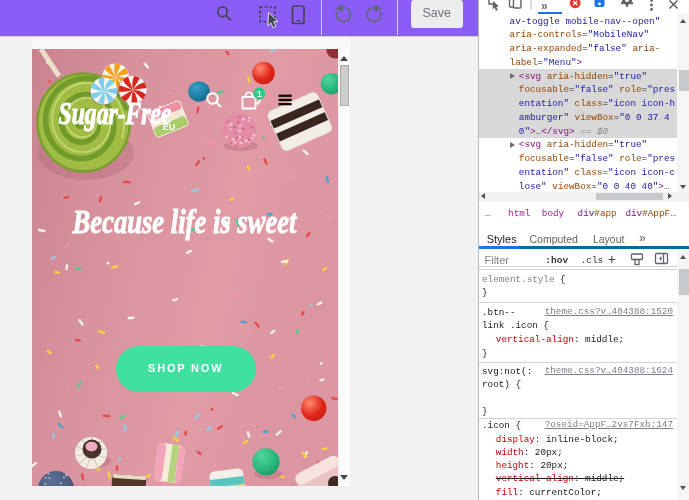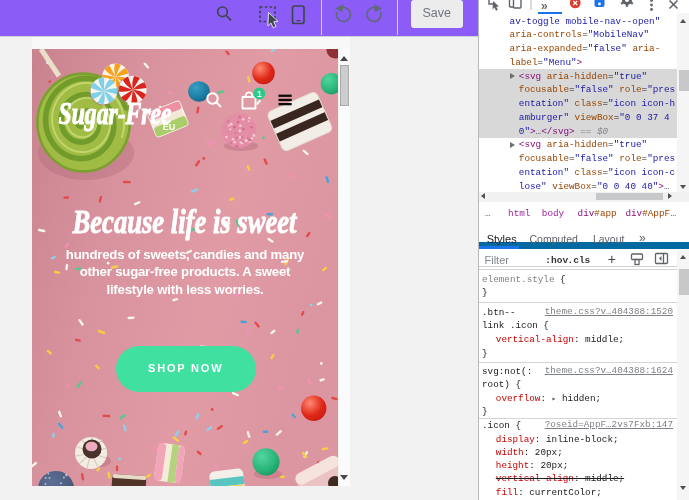--- a/index.html
+++ b/index.html
@@ -28,21 +28,21 @@
 .exp{position:absolute;width:0;height:0;border-top:3.8px solid transparent;border-bottom:3.8px solid transparent;border-left:5.5px solid #6e6e6e}
 #tvs{position:absolute;left:198.5px;top:13px;width:13px;height:178.5px;background:#f5f5f5}
 #tvthumb{position:absolute;left:1.5px;top:57px;width:10px;height:21px;background:#c6c8ca}
 .sarr{position:absolute;left:2.7px;width:0;height:0;border-left:3.8px solid transparent;border-right:3.8px solid transparent}
 #ths{position:absolute;left:0;top:191.5px;width:198.5px;height:10px;background:#f1f1f1}
 #thsthumb{position:absolute;left:117px;top:1.5px;width:67px;height:7px;background:#c6c8ca}
 .harr{position:absolute;top:1.7px;width:0;height:0;border-top:3.4px solid transparent;border-bottom:3.4px solid transparent}
 #tcorner{position:absolute;left:198.5px;top:191.5px;width:13px;height:10px;background:#f1f1f1}
 #crumbs{position:absolute;left:0;top:201.5px;width:211.5px;height:25px;background:#fff}
 .crumb{position:absolute;top:6px}
-#tabs{position:absolute;left:0;top:226.5px;width:211.5px;height:22.5px;background:#fff;border-bottom:7px solid #0369a1;font-size:10.5px;color:#5f6368}
+#tabs{position:absolute;left:0;top:226.5px;width:211.5px;height:22.5px;background:#fff;border-bottom:3px solid #0369a1;font-size:10.5px;color:#5f6368}
 .tab{position:absolute;top:6px}
 #tabund{position:absolute;left:0px;top:19.5px;width:40.5px;height:3px;background:#1a73e8}
 #filter{position:absolute;left:0;top:249.5px;width:211.5px;height:17px;background:#fff;border-bottom:1px solid #d0d0d0}
 #filter .ph{position:absolute;left:6px;top:4px;color:#80868b;font-size:11px}
 #filter .it{position:absolute;top:5px;color:#333;font-size:9.5px;font-family:"Liberation Mono",monospace}
 .sln{position:absolute;height:13.4px;line-height:13.4px;white-space:pre;color:#202124}
 .slnk{position:absolute;right:16px;color:#7e8186;text-decoration:underline}
 .sep{position:absolute;left:0;width:198.5px;height:1px;background:#d4d4d4}
 .strike{text-decoration:line-through}
 .tri{color:#5f6368;font-size:8px}
@@ -392,21 +392,20 @@
  <rect x="80" y="426" width="34" height="16" rx="2" fill="#513528"></rect>
  <rect x="80" y="426" width="34" height="4" rx="2" fill="#e8dcc8"></rect>
 </g>
 <g transform="rotate(-28 290 430)">
  <rect x="266" y="414" width="48" height="34" rx="8" fill="#ecc3c4"></rect>
  <rect x="266" y="414" width="48" height="12" rx="6" fill="#f6e3de"></rect>
 </g>
 <circle cx="303" cy="434" r="7" fill="#3f2b21"></circle>
 </svg>
 
-  <div class="para">hundreds of sweets, candies and many<br>other sugar-free products. A sweet<br>lifestyle with less worries.</div>
   <div class="shopbtn">SHOP NOW</div>
  </div>
  <div id="pscroll">
    <div class="parr" style="top:6.5px;border-bottom:5px solid #474747"></div>
    <div class="parr" style="top:426px;border-top:5px solid #474747"></div>
    <div id="pthumb"></div>
  </div>
 
  <div id="devtools">
   <svg width="211" height="14" viewBox="0 0 211 14" style="position:absolute;top:0;left:0">
@@ -474,21 +473,21 @@
   <div id="tabs">
     <div class="tab" style="left:8.2px;color:#202124;font-size:11px">Styles</div>
     <div class="tab" style="left:51px">Computed</div>
     <div class="tab" style="left:114.4px">Layout</div>
     <div class="tab" style="left:160.4px;font-size:12px;top:4px">»</div>
     <div id="tabund"></div>
   </div>
   <div id="filter">
     <div class="ph">Filter</div>
     <div class="it" style="left:66.8px;font-weight:bold">:hov</div>
-    <div class="it" style="left:89px;font-weight:bold">.cls</div>
+    <div class="it" style="left:102px;font-weight:normal">.cls</div>
     <div class="it" style="left:129.2px;font-size:14px;top:1px;color:#444;font-family:'Liberation Sans'">+</div>
     <svg width="211" height="19" viewBox="0 0 211 19" style="position:absolute;left:0;top:0">
       <g stroke="#5f6368" stroke-width="1.3" fill="none">
         <rect x="152.5" y="4" width="11" height="5.5" rx="1"></rect>
         <rect x="156" y="9.5" width="4" height="5"></rect>
         <rect x="176.5" y="3.5" width="12" height="10" rx="1"></rect>
         <line x1="184.5" y1="4" x2="184.5" y2="13"></line>
       </g>
       <path d="M182.5,6 l-2.5,2.5 2.5,2.5 Z" fill="#5f6368"></path>
     </svg>
@@ -496,21 +495,20 @@
   <div class="sln" style="top:273px;left:3.5px"><g2>element.style</g2> {</div>
       <div class="sln" style="top:286.3px;left:3.5px">}</div>
       <div class="sln" style="top:305.9px;left:3.5px">.btn--</div>
       <div class="slnk" style="top:305.9px">theme.css?v…404388:1520</div>
       <div class="sln" style="top:319.3px;left:3.5px">link .icon {</div>
       <div class="sln" style="top:333.1px;left:17.3px"><p>vertical-align</p>: middle;</div>
       <div class="sln" style="top:346.7px;left:3.5px">}</div>
       <div class="sln" style="top:365.3px;left:3.5px">svg:not(:</div>
       <div class="slnk" style="top:365.3px">theme.css?v…404388:1624</div>
       <div class="sln" style="top:378.4px;left:3.5px">root) {</div>
-      <div class="sln" style="top:391.6px;left:17.3px"><p>overflow</p>: <span class="tri">▸</span> hidden;</div>
       <div class="sln" style="top:405.1px;left:3.5px">}</div>
       <div class="sln" style="top:419.4px;left:3.5px">.icon {</div>
       <div class="slnk" style="top:419.4px">?oseid=AppF…2vs7Fxb:147</div>
       <div class="sln" style="top:432.9px;left:17.3px"><p>display</p>: inline-block;</div>
       <div class="sln" style="top:446.0px;left:17.3px"><p>width</p>: 20px;</div>
       <div class="sln" style="top:459.2px;left:17.3px"><p>height</p>: 20px;</div>
       <div class="sln" style="top:472.4px;left:17.3px"><span class="strike"><p>vertical-align</p>: middle;</span></div>
       <div class="sln" style="top:485.5px;left:17.3px"><p>fill</p>: currentColor;</div>
   <div class="sep" style="top:269px"></div>
       <div class="sep" style="top:302px"></div>

